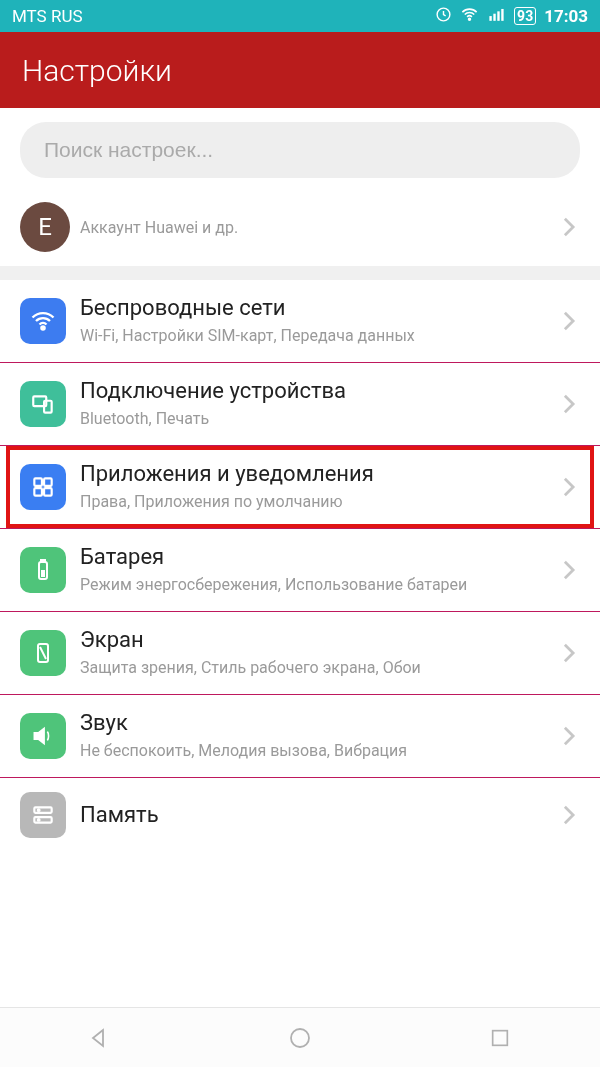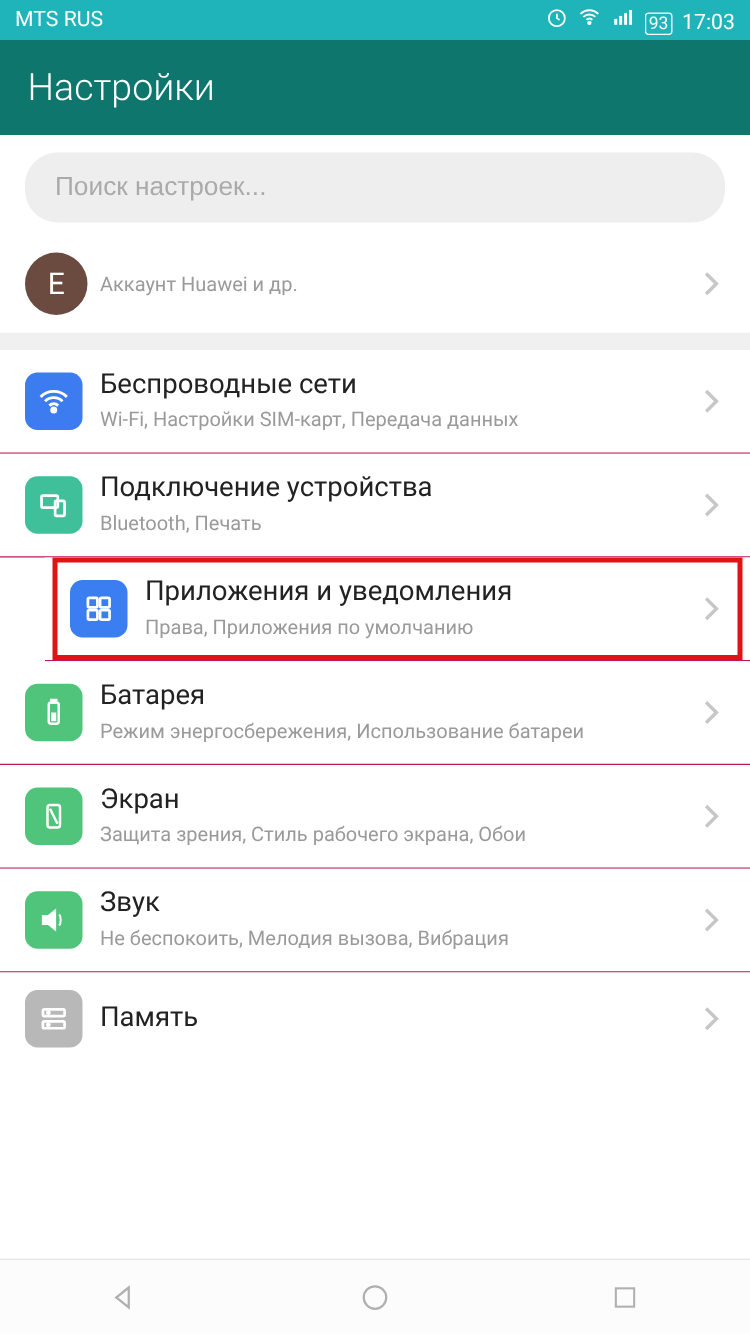--- a/index.html
+++ b/index.html
@@ -1,43 +1,43 @@
 <!DOCTYPE html>
 <html><head>
 <meta charset="utf-8">
 <style>
   * { box-sizing: border-box; margin: 0; padding: 0; }
   html, body { width: 600px; height: 1067px; font-family: -apple-system, Roboto, "Helvetica Neue", Arial, sans-serif; background: #fff; overflow: hidden; }
   .statusbar { height: 32px; background: #1fb3ba; color: #fff; display: flex; align-items: center; padding: 0 12px; font-size: 17px; gap: 25px; }
   .statusbar .carrier { flex: 0 0 auto; }
   .statusbar .spacer { flex: 1; }
-  .statusbar .icons { display: flex; align-items: flex-end; gap: 8px; }
+  .statusbar .icons { display: flex; align-items: center; gap: 8px; font-weight: bold; }
   .battpct { font-size: 14px; border: 1px solid #fff; border-radius: 3px; padding: 0 2px; line-height: 16px; height: 18px; display: inline-flex; align-items: center; }
-  .titlebar { height: 76px; background: #0f766e; color: #fff; display: flex; align-items: center; padding-left: 22px; font-size: 30px; font-weight: 300; }
+  .titlebar { height: 76px; background: #b91c1c; color: #fff; display: flex; align-items: center; padding-left: 22px; font-size: 30px; font-weight: 300; }
   .searchwrap { padding: 14px 20px 10px 20px; background: #fff; }
   .searchbox { width: 100%; height: 56px; border: none; border-radius: 26px; background: #eeeeee; padding: 0 24px; font-size: 21px; color: #333; outline: none; }
   .searchbox::placeholder { color: #aaaaaa; }
   .row { display: flex; align-items: center; padding: 14px 16px 14px 20px; background: #fff; border-bottom: 1px solid #be185d; position: relative; }
   .row.noborder { border-bottom: none; }
   .row .iconcell { width: 60px; flex: 0 0 60px; display: flex; align-items: center; justify-content: flex-start; }
   .row .textcell { flex: 1; min-width: 0; padding-right: 8px; }
   .row .title { font-size: 22px; color: #222; line-height: 28px; }
   .row .sub   { font-size: 16px; color: #9a9a9a; line-height: 24px; margin-top: 2px; }
   .row .chev  { flex: 0 0 22px; color: #c7c7c7; display: flex; align-items: center; }
   .groupgap { height: 14px; background: #f0f0f0; }
   .avatar { width: 50px; height: 50px; border-radius: 50%; background: #6b4a40; color: #fff; display: flex; align-items: center; justify-content: center; font-size: 24px; }
   .sqicon { width: 46px; height: 46px; border-radius: 10px; display: flex; align-items: center; justify-content: center; color: #fff; }
   .bg-blue  { background: #3d7cf0; }
   .bg-teal  { background: #3fbf9a; }
   .bg-blue2 { background: #3a7ef2; }
   .bg-green { background: #4fc47a; }
   .bg-green2{ background: #4fc47a; }
   .bg-green3{ background: #4fc47a; }
   .bg-grey  { background: #b8b8b8; }
-  .highlight { position: relative; margin-left: 36px; }
+  .highlight { position: relative; }
   .highlight::after { content: ""; position: absolute; left: 6px; right: 6px; top: 0px; bottom: 0px; border: 4px solid #e01414; pointer-events: none; }
   .navbar { position: absolute; left: 0; right: 0; bottom: 0; height: 60px; background: #fcfcfc; border-top: 1px solid #e5e5e5; display: flex; align-items: center; justify-content: space-around; }
   .navbtn { width: 28px; height: 28px; display: flex; align-items: center; justify-content: center; color: #b0b0b0; }
   .screen { position: relative; width: 600px; height: 1067px; background: #fff; overflow: hidden; }
   .listwrap { position: absolute; top: 108px; left: 0; right: 0; bottom: 60px; overflow: hidden; }
 </style>
 </head>
 <body>
 
 <div class="screen">

